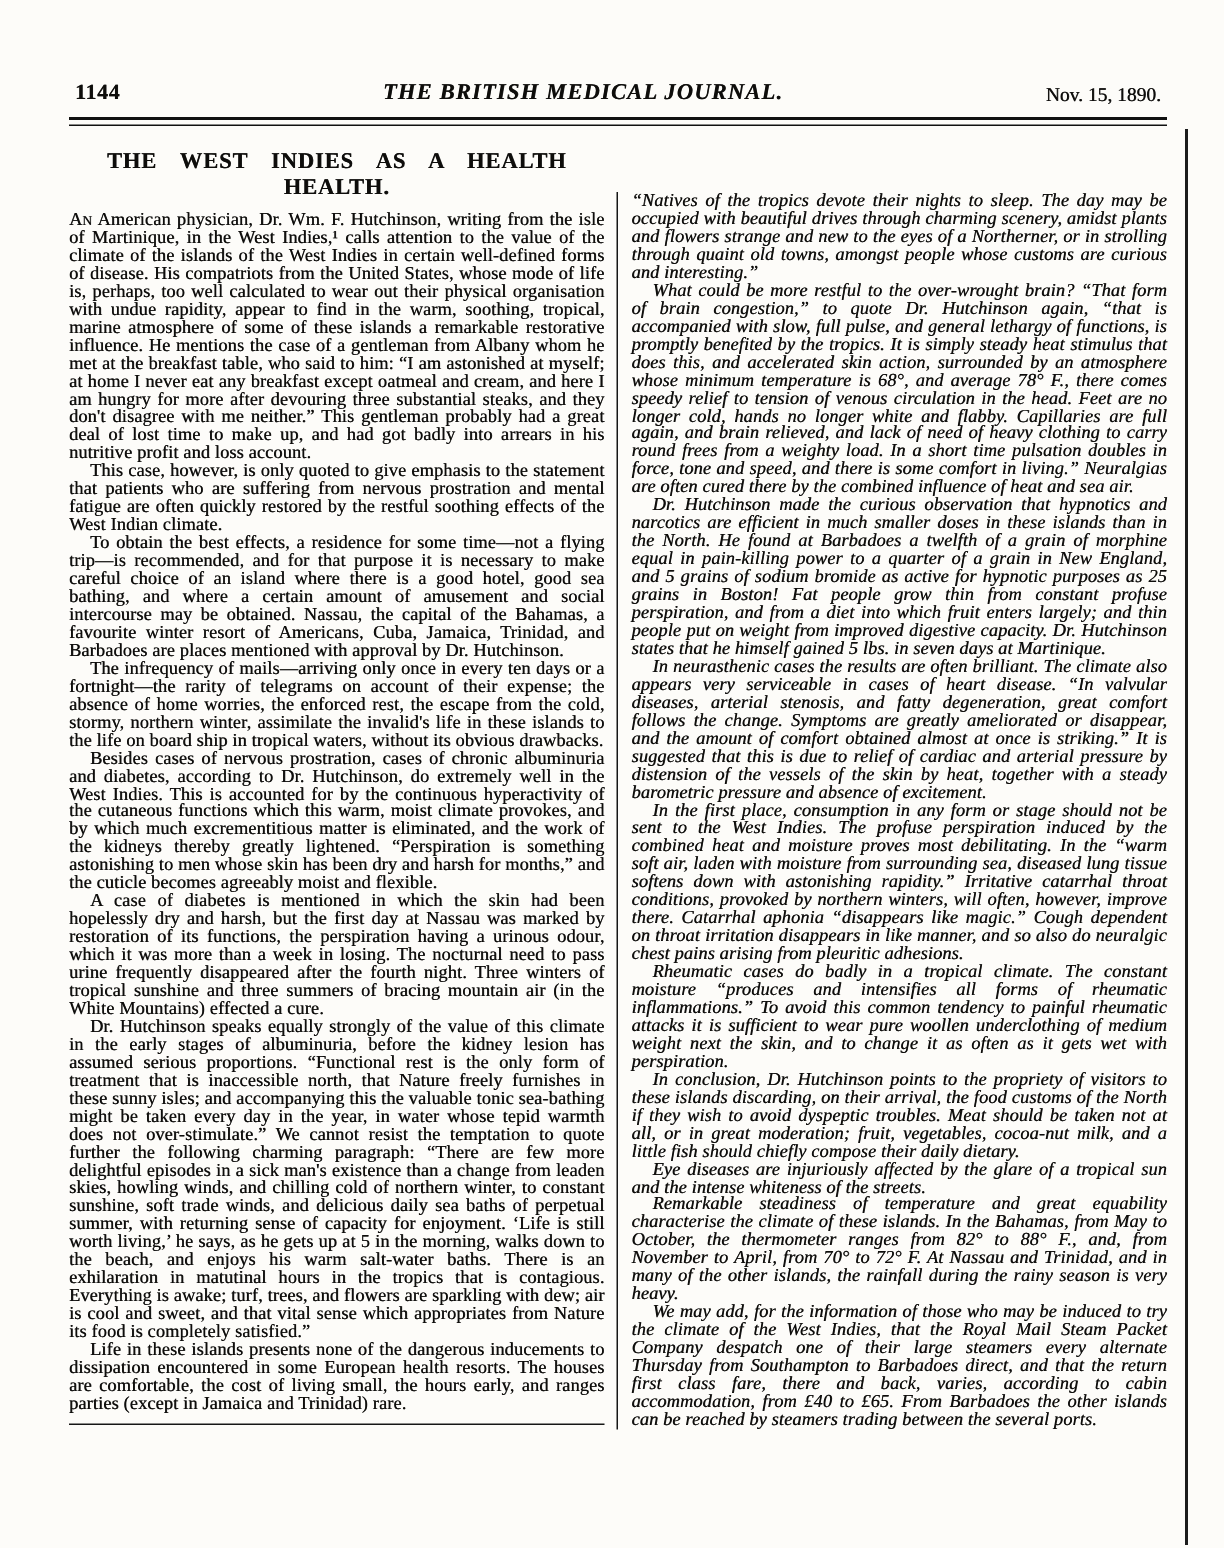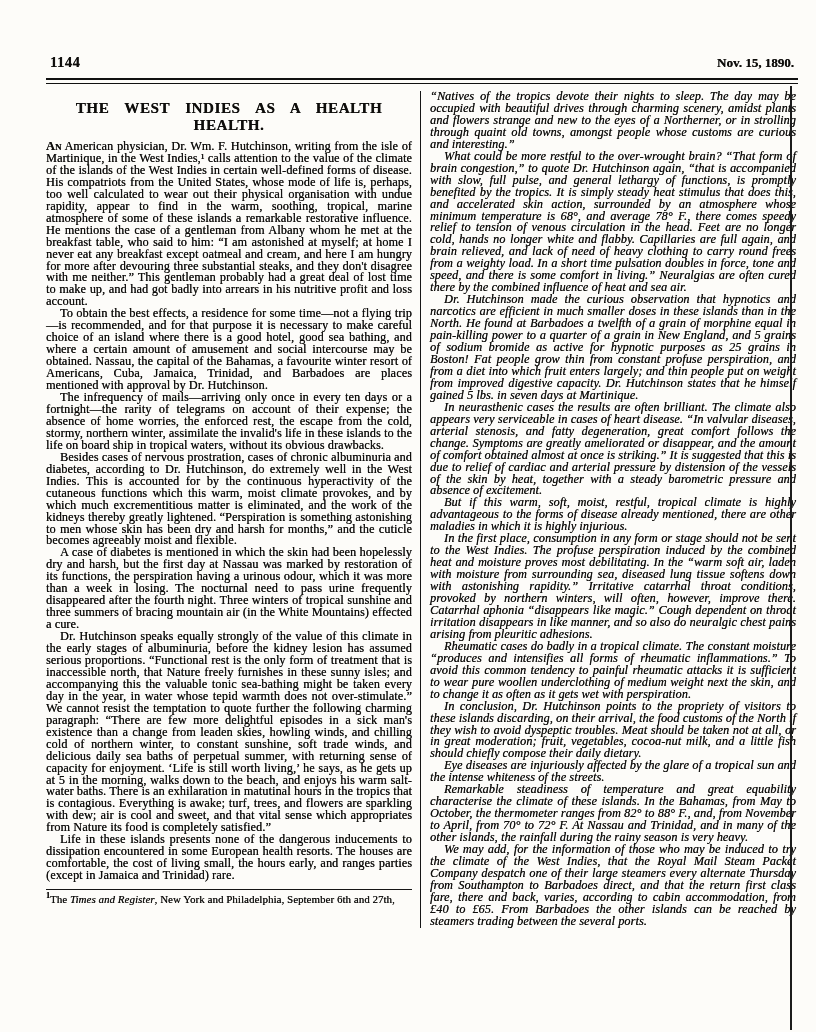--- a/index.html
+++ b/index.html
@@ -10,21 +10,21 @@
     width: 816px;
     height: 1032px;
     background: #fdfcf9;
     color: #0e0d0b;
     font-family: "Liberation Serif", serif;
     position: relative;
     overflow: hidden;
   }
   .sheet {
     position: relative;
-    padding: 54px 18px 0 46px;
+    padding: 54px 38px 0 46px;
     text-shadow: 0.25px 0 0 rgba(10,10,10,0.85);
   }
   
   .header {
     display: flex;
     justify-content: space-between;
     align-items: flex-end;
     padding: 0 4px;
   }
   .page-num {
@@ -33,33 +33,33 @@
     letter-spacing: 0.5px;
   }
   .journal {
     font-size: 15px;
     font-weight: bold;
     font-style: italic;
     letter-spacing: 0.8px;
   }
   .date {
     font-size: 13px;
-    font-weight: bold;
+    font-weight: normal;
   }
   .double-rule {
     margin-top: 7px;
     height: 3px;
     border-top: 2.5px solid #111;
     border-bottom: 1.8px solid #111;
   }
   
   .columns {
     display: flex;
     margin-top: 7px;
-    align-items: flex-start;
+    align-items: flex-end;
   }
   .col {
     width: 366px;
     font-size: 12.2px;
     line-height: 11.95px;
     text-align: justify;
     letter-spacing: 0.1px;
   }
   .col-left { padding-right: 8px; }
   .col-right {
@@ -78,21 +78,21 @@
     font-weight: bold;
     font-size: 15px;
     line-height: 17px;
     margin: 9px 0 7px 0;
     letter-spacing: 0.6px;
   }
   .title-line1 { word-spacing: 11px; }
   .title-line2 { word-spacing: 2px; }
   
   .lead-para { text-indent: 0 !important; }
-  .smallcaps { font-variant: small-caps; font-weight: bold; }
+  .smallcaps { font-variant: small-caps; }
   
   .footnote {
     margin-top: 7px;
     border-top: 1.2px solid #161616;
     padding-top: 3px;
     font-size: 10.8px;
     line-height: 12.5px;
     text-align: left;
   }
   .footnote sup {
@@ -115,56 +115,56 @@
     background: #1c1c1c;
   }
 </style>
 </head>
 <body>
 
 <div class="sheet">
 
   <div class="header">
     <span class="page-num">1144</span>
+    <span class="journal">THE BRITISH MEDICAL JOURNAL.</span>
     <span class="date">Nov. 15, 1890.</span>
   </div>
 
   <div class="double-rule"></div>
 
   <div class="columns">
 
     <div class="col col-left">
       <h1 class="article-title">
         <span class="title-line1">THE WEST INDIES AS A HEALTH</span><br>
         <span class="title-line2">HEALTH.</span>
       </h1>
 
       <p class="lead-para"><span class="smallcaps">An</span><span> American physician, Dr. Wm. F. Hutchinson, writing from the isle of Martinique, in the West Indies,¹ calls attention to the value of the climate of the islands of the West Indies in certain well-defined forms of disease. His compatriots from the United States, whose mode of life is, perhaps, too well calculated to wear out their physical organisation with undue rapidity, appear to find in the warm, soothing, tropical, marine atmosphere of some of these islands a remarkable restorative influence. He mentions the case of a gentleman from Albany whom he met at the breakfast table, who said to him: “I am astonished at myself; at home I never eat any breakfast except oatmeal and cream, and here I am hungry for more after devouring three substantial steaks, and they don't disagree with me neither.” This gentleman probably had a great deal of lost time to make up, and had got badly into arrears in his nutritive profit and loss account.</span></p>
 
       <div data-repeat="article.left_paragraphs">
+          <p>This case, however, is only quoted to give emphasis to the statement that patients who are suffering from nervous prostration and mental fatigue are often quickly restored by the restful soothing effects of the West Indian climate.</p>
           <p>To obtain the best effects, a residence for some time—not a flying trip—is recommended, and for that purpose it is necessary to make careful choice of an island where there is a good hotel, good sea bathing, and where a certain amount of amusement and social intercourse may be obtained. Nassau, the capital of the Bahamas, a favourite winter resort of Americans, Cuba, Jamaica, Trinidad, and Barbadoes are places mentioned with approval by Dr. Hutchinson.</p>
           <p>The infrequency of mails—arriving only once in every ten days or a fortnight—the rarity of telegrams on account of their expense; the absence of home worries, the enforced rest, the escape from the cold, stormy, northern winter, assimilate the invalid's life in these islands to the life on board ship in tropical waters, without its obvious drawbacks.</p>
           <p>Besides cases of nervous prostration, cases of chronic albuminuria and diabetes, according to Dr. Hutchinson, do extremely well in the West Indies. This is accounted for by the continuous hyperactivity of the cutaneous functions which this warm, moist climate provokes, and by which much excrementitious matter is eliminated, and the work of the kidneys thereby greatly lightened. “Perspiration is something astonishing to men whose skin has been dry and harsh for months,” and the cuticle becomes agreeably moist and flexible.</p>
           <p>A case of diabetes is mentioned in which the skin had been hopelessly dry and harsh, but the first day at Nassau was marked by restoration of its functions, the perspiration having a urinous odour, which it was more than a week in losing. The nocturnal need to pass urine frequently disappeared after the fourth night. Three winters of tropical sunshine and three summers of bracing mountain air (in the White Mountains) effected a cure.</p>
           <p>Dr. Hutchinson speaks equally strongly of the value of this climate in the early stages of albuminuria, before the kidney lesion has assumed serious proportions. “Functional rest is the only form of treatment that is inaccessible north, that Nature freely furnishes in these sunny isles; and accompanying this the valuable tonic sea-bathing might be taken every day in the year, in water whose tepid warmth does not over-stimulate.” We cannot resist the temptation to quote further the following charming paragraph: “There are few more delightful episodes in a sick man's existence than a change from leaden skies, howling winds, and chilling cold of northern winter, to constant sunshine, soft trade winds, and delicious daily sea baths of perpetual summer, with returning sense of capacity for enjoyment. ‘Life is still worth living,’ he says, as he gets up at 5 in the morning, walks down to the beach, and enjoys his warm salt-water baths. There is an exhilaration in matutinal hours in the tropics that is contagious. Everything is awake; turf, trees, and flowers are sparkling with dew; air is cool and sweet, and that vital sense which appropriates from Nature its food is completely satisfied.”</p>
           <p>Life in these islands presents none of the dangerous inducements to dissipation encountered in some European health resorts. The houses are comfortable, the cost of living small, the hours early, and ranges parties (except in Jamaica and Trinidad) rare.</p>
         </div>
 
       <div class="footnote">
-        <span><sup>1</sup><span>The </span><i>Times and Register</i><span>, New York and Philadelphia, September 6th and 27th,</span></span>
       </div>
     </div>
 
     <div class="col col-right">
       <div data-repeat="article.right_paragraphs">
           <p>“Natives of the tropics devote their nights to sleep. The day may be occupied with beautiful drives through charming scenery, amidst plants and flowers strange and new to the eyes of a Northerner, or in strolling through quaint old towns, amongst people whose customs are curious and interesting.”</p>
           <p>What could be more restful to the over-wrought brain? “That form of brain congestion,” to quote Dr. Hutchinson again, “that is accompanied with slow, full pulse, and general lethargy of functions, is promptly benefited by the tropics. It is simply steady heat stimulus that does this, and accelerated skin action, surrounded by an atmosphere whose minimum temperature is 68°, and average 78° F., there comes speedy relief to tension of venous circulation in the head. Feet are no longer cold, hands no longer white and flabby. Capillaries are full again, and brain relieved, and lack of need of heavy clothing to carry round frees from a weighty load. In a short time pulsation doubles in force, tone and speed, and there is some comfort in living.” Neuralgias are often cured there by the combined influence of heat and sea air.</p>
           <p>Dr. Hutchinson made the curious observation that hypnotics and narcotics are efficient in much smaller doses in these islands than in the North. He found at Barbadoes a twelfth of a grain of morphine equal in pain-killing power to a quarter of a grain in New England, and 5 grains of sodium bromide as active for hypnotic purposes as 25 grains in Boston! Fat people grow thin from constant profuse perspiration, and from a diet into which fruit enters largely; and thin people put on weight from improved digestive capacity. Dr. Hutchinson states that he himself gained 5 lbs. in seven days at Martinique.</p>
           <p>In neurasthenic cases the results are often brilliant. The climate also appears very serviceable in cases of heart disease. “In valvular diseases, arterial stenosis, and fatty degeneration, great comfort follows the change. Symptoms are greatly ameliorated or disappear, and the amount of comfort obtained almost at once is striking.” It is suggested that this is due to relief of cardiac and arterial pressure by distension of the vessels of the skin by heat, together with a steady barometric pressure and absence of excitement.</p>
-          <p>But if this warm, soft, moist, restful, tropical climate is highly advantageous to the forms of disease already mentioned, there are other maladies in which it is highly injurious.</p>
           <p>In the first place, consumption in any form or stage should not be sent to the West Indies. The profuse perspiration induced by the combined heat and moisture proves most debilitating. In the “warm soft air, laden with moisture from surrounding sea, diseased lung tissue softens down with astonishing rapidity.” Irritative catarrhal throat conditions, provoked by northern winters, will often, however, improve there. Catarrhal aphonia “disappears like magic.” Cough dependent on throat irritation disappears in like manner, and so also do neuralgic chest pains arising from pleuritic adhesions.</p>
           <p>Rheumatic cases do badly in a tropical climate. The constant moisture “produces and intensifies all forms of rheumatic inflammations.” To avoid this common tendency to painful rheumatic attacks it is sufficient to wear pure woollen underclothing of medium weight next the skin, and to change it as often as it gets wet with perspiration.</p>
           <p>In conclusion, Dr. Hutchinson points to the propriety of visitors to these islands discarding, on their arrival, the food customs of the North if they wish to avoid dyspeptic troubles. Meat should be taken not at all, or in great moderation; fruit, vegetables, cocoa-nut milk, and a little fish should chiefly compose their daily dietary.</p>
           <p>Eye diseases are injuriously affected by the glare of a tropical sun and the intense whiteness of the streets.</p>
           <p>Remarkable steadiness of temperature and great equability characterise the climate of these islands. In the Bahamas, from May to October, the thermometer ranges from 82° to 88° F., and, from November to April, from 70° to 72° F. At Nassau and Trinidad, and in many of the other islands, the rainfall during the rainy season is very heavy.</p>
           <p>We may add, for the information of those who may be induced to try the climate of the West Indies, that the Royal Mail Steam Packet Company despatch one of their large steamers every alternate Thursday from Southampton to Barbadoes direct, and that the return first class fare, there and back, varies, according to cabin accommodation, from £40 to £65. From Barbadoes the other islands can be reached by steamers trading between the several ports.</p>
         </div>
     </div>
 
   </div>

